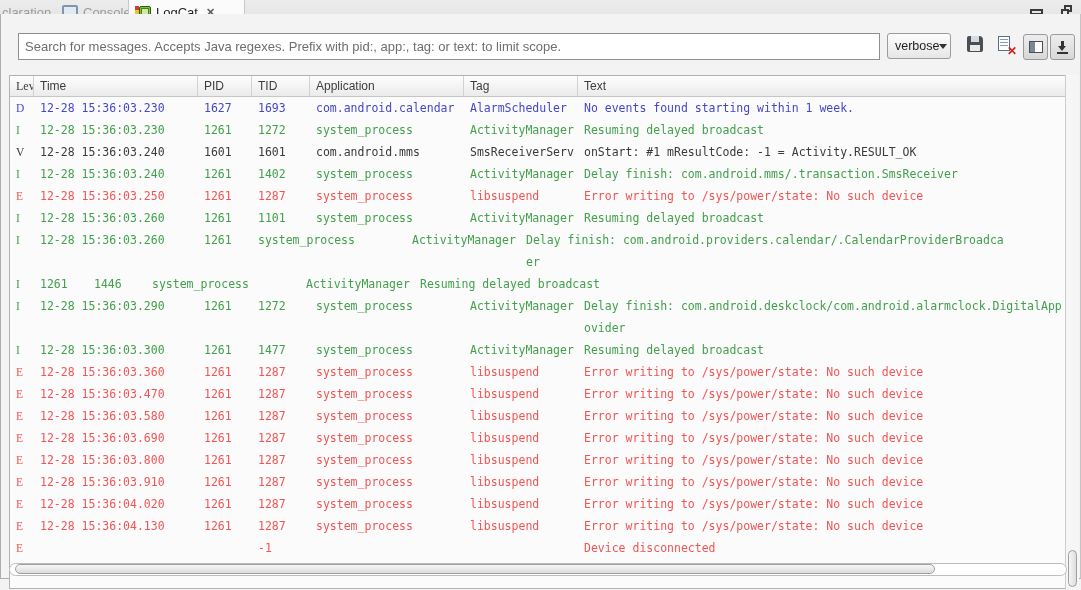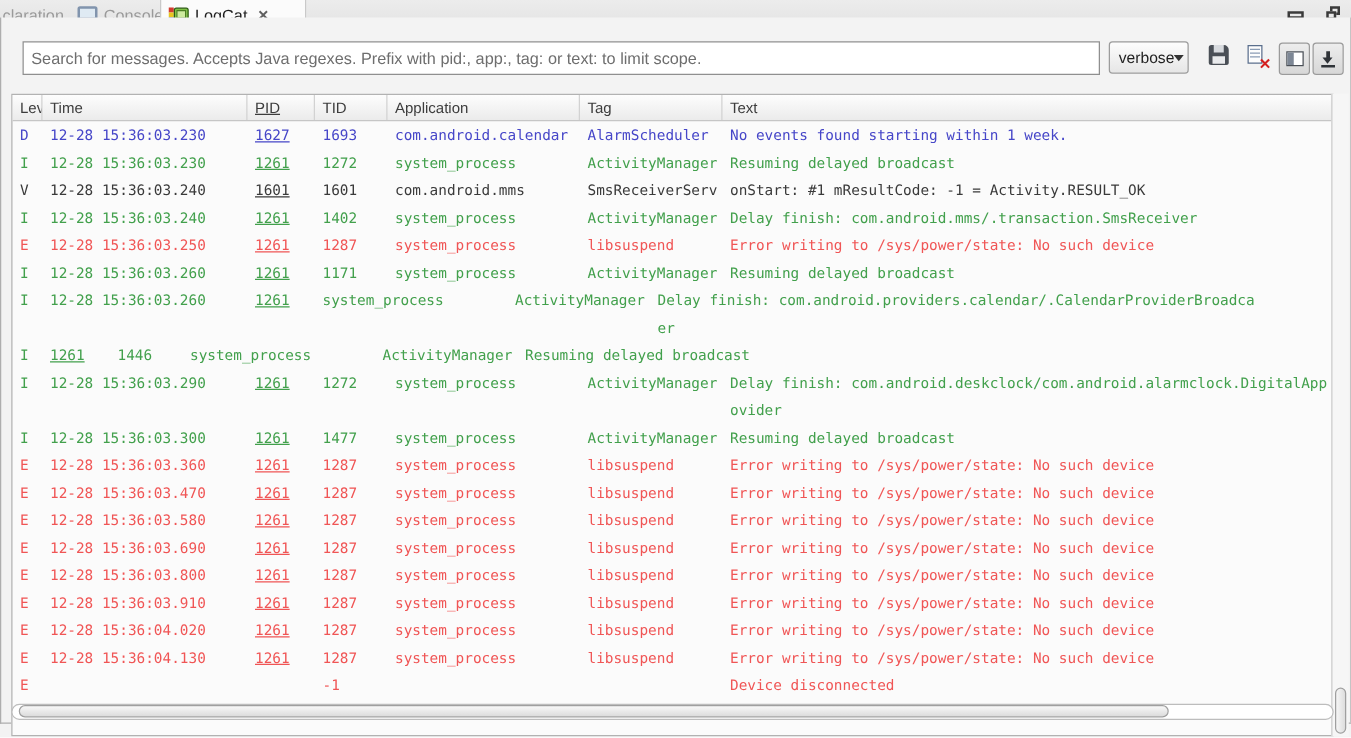--- a/index.html
+++ b/index.html
@@ -86,23 +86,23 @@
   .ltable { position:absolute; left:8px; top:61px; width:1058px; height:514px;
             background:#fbfbfb; border:1px solid #b2b2b2; overflow:hidden; }
   .lhead { display:flex; height:21px; background:linear-gradient(#fdfdfd,#ebebeb);
            border-bottom:1px solid #c6c6c6; font-size:12px; color:#3c3c3c; }
   .hcell { line-height:20px; padding-left:6px; overflow:hidden; white-space:pre; border-right:1px solid #d2d2d2; flex:none; }
   .lbody { font-family:"DejaVu Sans Mono", monospace; font-size:11.5px; }
   .lrow { display:flex; height:22px; }
   .lrow.tall { height:44px; }
   .cell { flex:none; line-height:22px; padding-left:6px; overflow:hidden; white-space:pre; }
   .tline { line-height:22px; height:22px; white-space:pre; }
-  .c-level { width:24px; }
+  .c-level { width:24px;font-family:Liberation Serif, serif; }
   .c-time  { width:164px; }
-  .c-pid   { width:54px;text-decoration:underline; }
+  .c-pid   { width:54px; }
   .c-tid   { width:58px; }
   .c-app   { width:154px; }
   .c-tag   { width:114px; }
   .c-text  { flex:1 1 auto; }
 
   
   .vscroll { position:absolute; right:1px; top:61px; width:14px; height:514px;
              background:#f6f6f6; border-left:1px solid #cccccc; }
   .vthumb { position:absolute; left:2px; bottom:2px; width:9px; height:37px; border-radius:5px;
             background:linear-gradient(90deg,#f6f6f6,#dddddd); border:1px solid #9f9f9f; }
@@ -240,21 +240,21 @@
             <div class="cell c-pid">1261</div>
             <div class="cell c-tid">1287</div>
             <div class="cell c-app">system_process</div>
             <div class="cell c-tag">libsuspend</div>
             <div class="cell c-text">Error writing to /sys/power/state: No such device</div>
           </div>
           <div class="lrow" style="color: rgb(66, 160, 76);">
             <div class="cell c-level">I</div>
             <div class="cell c-time">12-28 15:36:03.260</div>
             <div class="cell c-pid">1261</div>
-            <div class="cell c-tid">1171</div>
+            <div class="cell c-tid">1101</div>
             <div class="cell c-app">system_process</div>
             <div class="cell c-tag">ActivityManager</div>
             <div class="cell c-text">Resuming delayed broadcast</div>
           </div>
           <div class="lrow tall" style="color: rgb(66, 160, 76);">
             <div class="cell c-level">I</div>
             <div class="cell c-time">12-28 15:36:03.260</div>
             <div class="cell c-pid">1261</div>
             <div class="cell c-app">system_process</div>
             <div class="cell c-tag">ActivityManager</div>

